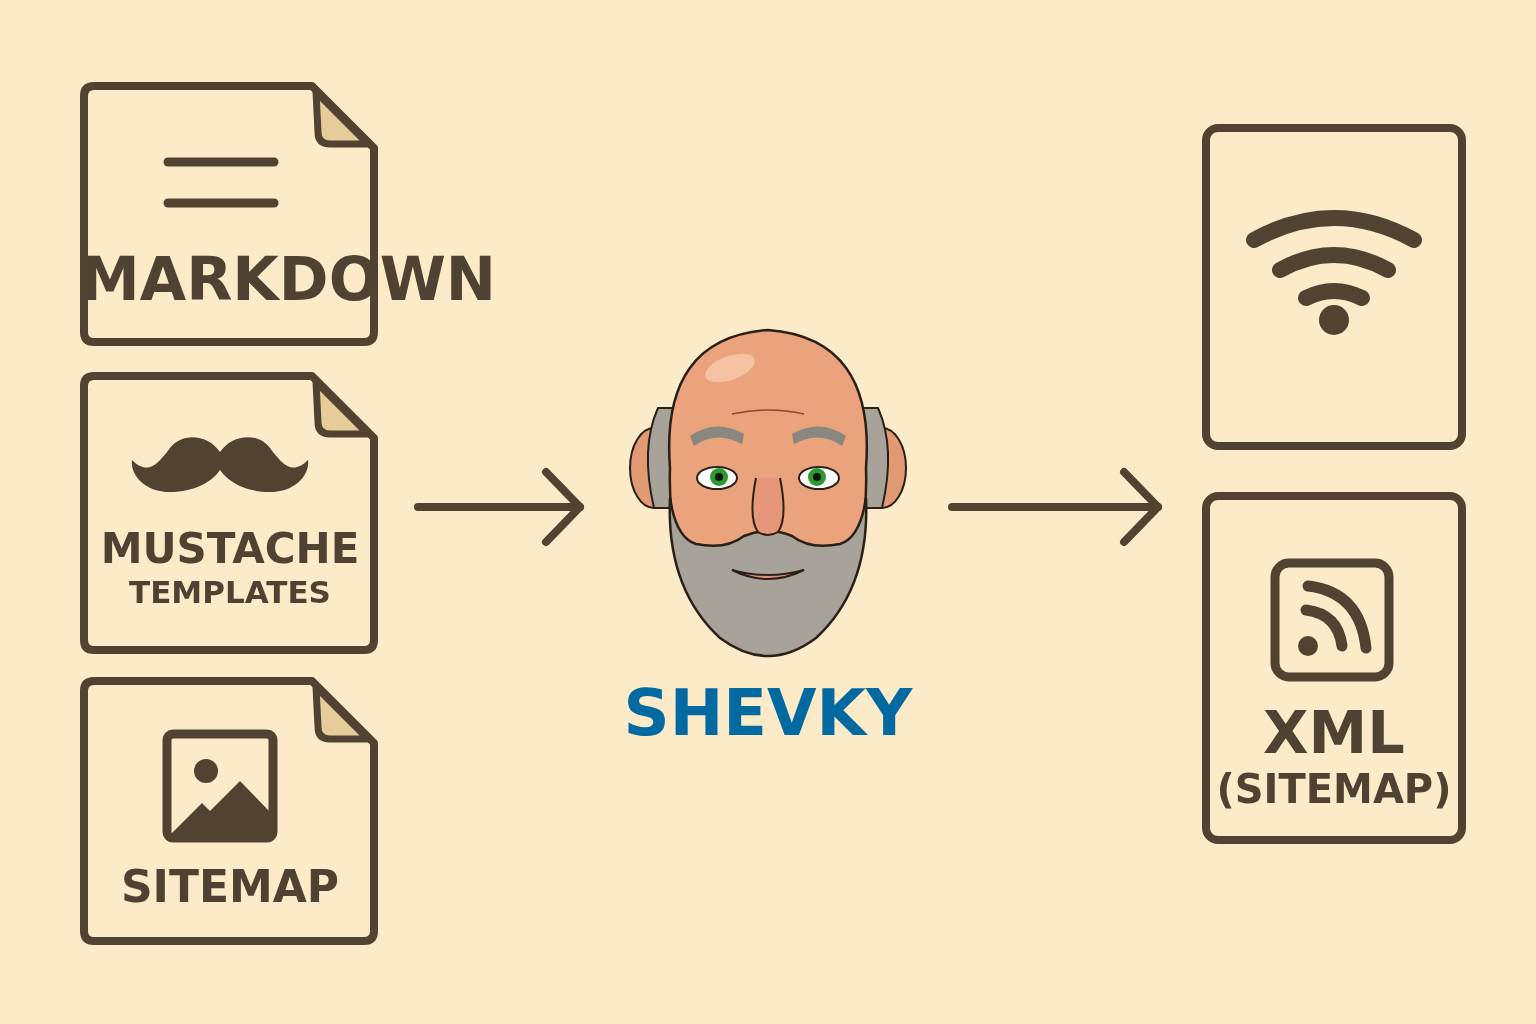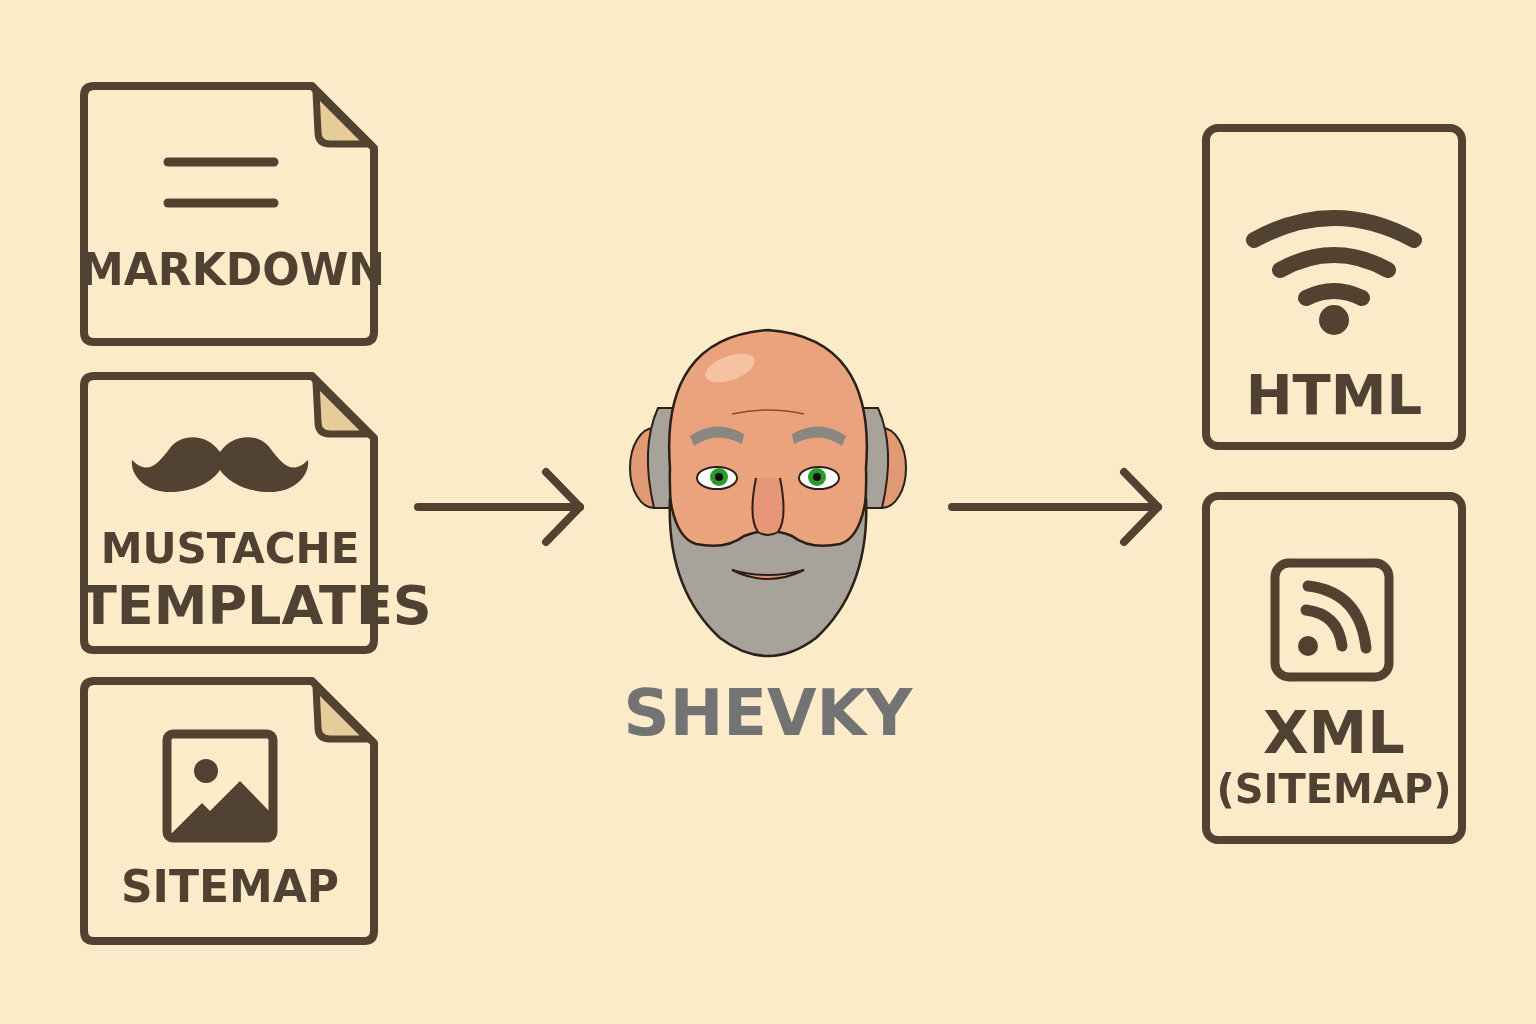--- a/index.html
+++ b/index.html
@@ -24,33 +24,33 @@
 
 <div class="abs box" style="left:80px;top:82px;width:300px;height:264px;">
   <svg class="frame" width="300" height="264">
     <path d="M14 4 H232 L294 66 V250 Q294 260 284 260 H14 Q4 260 4 250 V14 Q4 4 14 4 Z" fill="none" stroke="#524232" stroke-width="8" stroke-linejoin="round"></path>
     <path d="M236 10 L288 62 H250 Q238 62 238 50 Z" fill="#e6cc98" stroke="#524232" stroke-width="7" stroke-linejoin="round"></path>
   </svg>
   <svg class="icon" style="left:82px;top:72px;" width="120" height="60">
     <line x1="6" y1="8" x2="112" y2="8" stroke="#524232" stroke-width="9" stroke-linecap="round"></line>
     <line x1="6" y1="49" x2="112" y2="49" stroke="#524232" stroke-width="9" stroke-linecap="round"></line>
   </svg>
-  <div class="label" style="top:162px;font-size:44px;">MARKDOWN</div>
+  <div class="label" style="top:162px;font-size:60px;">MARKDOWN</div>
 </div>
 
 <div class="abs box" style="left:80px;top:372px;width:300px;height:282px;">
   <svg class="frame" width="300" height="282">
     <path d="M14 4 H232 L294 66 V268 Q294 278 284 278 H14 Q4 278 4 268 V14 Q4 4 14 4 Z" fill="none" stroke="#524232" stroke-width="8" stroke-linejoin="round"></path>
     <path d="M236 10 L288 62 H250 Q238 62 238 50 Z" fill="#e6cc98" stroke="#524232" stroke-width="7" stroke-linejoin="round"></path>
   </svg>
   <svg class="icon" style="left:50px;top:58px;" width="180" height="70">
     <path d="M90 22 C78 4 52 2 40 18 C28 34 18 46 2 30 C0 44 14 62 40 62 C64 62 82 52 90 40 C98 52 116 62 140 62 C166 62 180 44 178 30 C162 46 152 34 140 18 C128 2 102 4 90 22 Z" fill="#524232"></path>
   </svg>
   <div class="label" style="top:152px;font-size:42px;">MUSTACHE</div>
-  <div class="label" style="top:202px;font-size:54px;">TEMPLATES</div>
+  <div class="label" style="top:202px;font-size:31px;">TEMPLATES</div>
 </div>
 
 <div class="abs box" style="left:80px;top:677px;width:300px;height:268px;">
   <svg class="frame" width="300" height="268">
     <path d="M14 4 H232 L294 66 V254 Q294 264 284 264 H14 Q4 264 4 254 V14 Q4 4 14 4 Z" fill="none" stroke="#524232" stroke-width="8" stroke-linejoin="round"></path>
     <path d="M236 10 L288 62 H250 Q238 62 238 50 Z" fill="#e6cc98" stroke="#524232" stroke-width="7" stroke-linejoin="round"></path>
   </svg>
   <svg class="icon" style="left:82px;top:52px;" width="116" height="114">
     <rect x="5" y="5" width="106" height="104" rx="6" fill="none" stroke="#524232" stroke-width="9"></rect>
     <circle cx="44" cy="42" r="12" fill="#524232"></circle>
@@ -87,38 +87,37 @@
   <path d="M70 118 Q96 100 124 116 L122 126 Q96 112 74 128 Z" fill="#8a8680"></path>
   <path d="M226 118 Q200 100 172 116 L174 126 Q200 112 222 128 Z" fill="#8a8680"></path>
 
   <ellipse cx="97" cy="160" rx="20" ry="11" fill="#ffffff" stroke="#2a2018" stroke-width="2"></ellipse>
   <circle cx="99" cy="159" r="9" fill="#2a9a2a"></circle>
   <circle cx="99" cy="159" r="4" fill="#111"></circle>
   <ellipse cx="199" cy="160" rx="20" ry="11" fill="#ffffff" stroke="#2a2018" stroke-width="2"></ellipse>
   <circle cx="197" cy="159" r="9" fill="#2a9a2a"></circle>
   <circle cx="197" cy="159" r="4" fill="#111"></circle>
 </svg>
-<div class="abs" style="left:620px;top:676px;width:296px;text-align:center;font-size:64px;font-weight:bold;color:#737373;font-family:'DejaVu Sans', sans-serif;">SHEVKY</div>
+<div class="abs" style="left:620px;top:676px;width:296px;text-align:center;font-size:64px;font-weight:bold;color:#0369a1;font-family:'DejaVu Sans', sans-serif;">SHEVKY</div>
 
 <svg class="abs" style="left:944px;top:462px;" width="224" height="90">
   <line x1="8" y1="45" x2="214" y2="45" stroke="#524232" stroke-width="8" stroke-linecap="round"></line>
   <polyline points="180,10 214,45 180,80" fill="none" stroke="#524232" stroke-width="8" stroke-linecap="round" stroke-linejoin="round"></polyline>
 </svg>
 
 <div class="abs box" style="left:1202px;top:124px;width:264px;height:326px;">
   <svg class="frame" width="264" height="326">
     <rect x="4" y="4" width="256" height="318" rx="12" fill="none" stroke="#524232" stroke-width="8"></rect>
   </svg>
   <svg class="icon" style="left:42px;top:84px;" width="180" height="130">
     <path d="M10 32 Q90 -12 170 32" fill="none" stroke="#524232" stroke-width="16" stroke-linecap="round"></path>
     <path d="M36 62 Q90 32 144 62" fill="none" stroke="#524232" stroke-width="16" stroke-linecap="round"></path>
     <path d="M62 90 Q90 76 118 90" fill="none" stroke="#524232" stroke-width="16" stroke-linecap="round"></path>
     <circle cx="90" cy="112" r="15" fill="#524232"></circle>
   </svg>
-  <div class="label" style="top:238px;font-size:56px;">HTML</div>
 </div>
 
 <div class="abs box" style="left:1202px;top:492px;width:264px;height:352px;">
   <svg class="frame" width="264" height="352">
     <rect x="4" y="4" width="256" height="344" rx="12" fill="none" stroke="#524232" stroke-width="8"></rect>
   </svg>
   <svg class="icon" style="left:68px;top:66px;" width="124" height="124">
     <rect x="5" y="5" width="114" height="114" rx="14" fill="none" stroke="#524232" stroke-width="9"></rect>
     <circle cx="38" cy="88" r="10" fill="#524232"></circle>
     <path d="M36 52 Q68 56 72 88" fill="none" stroke="#524232" stroke-width="11" stroke-linecap="round"></path>

